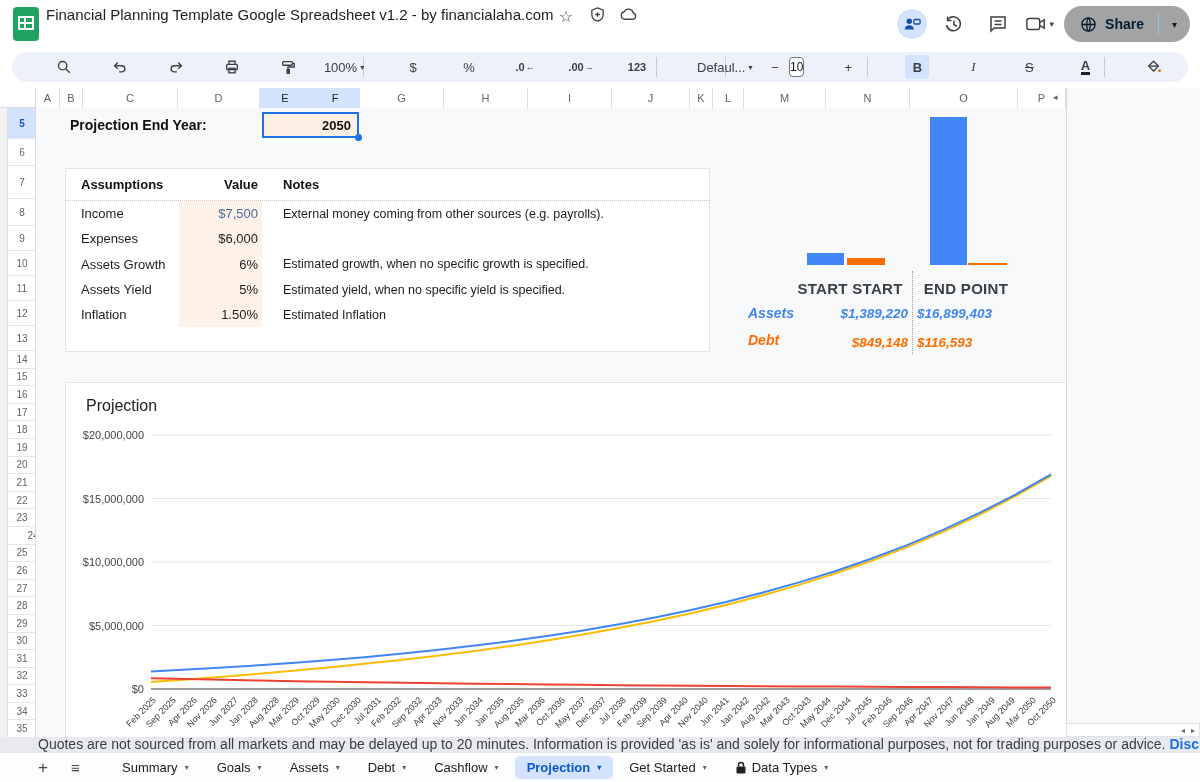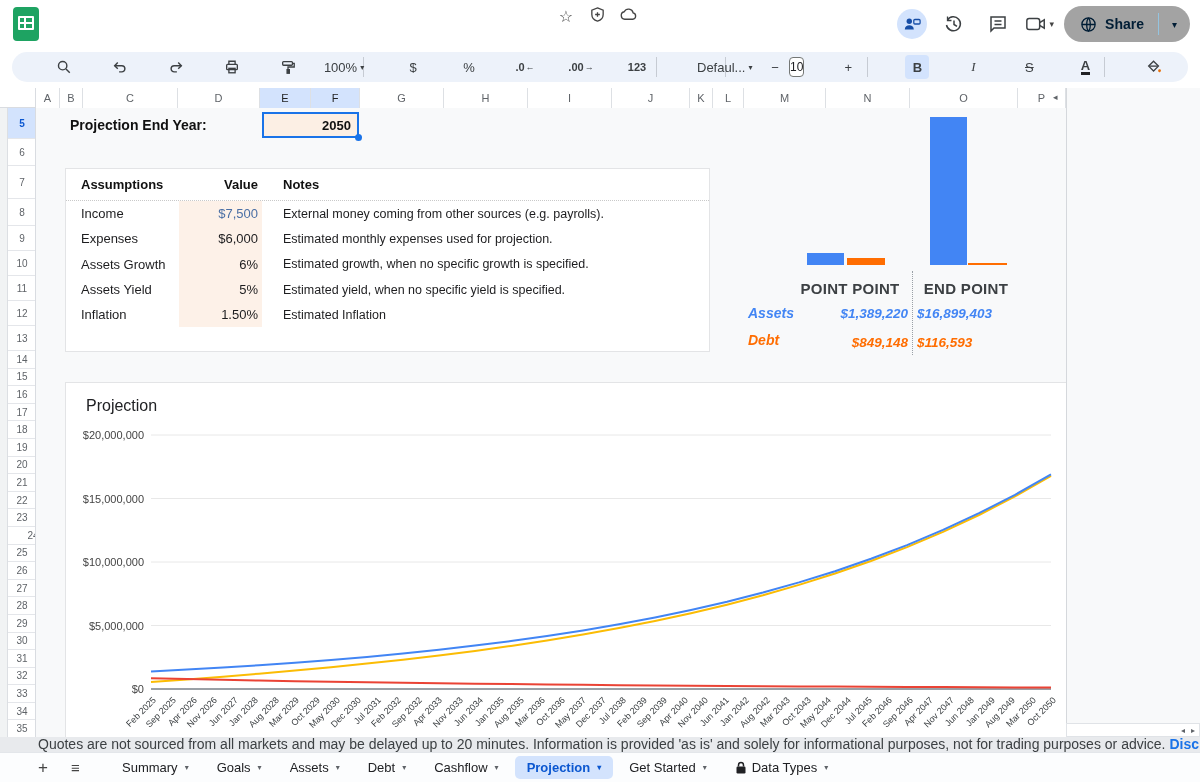--- a/index.html
+++ b/index.html
@@ -113,20 +113,21 @@
 </style>
 </head>
 <body>
 
 <div class="app">
 
   <div class="topbar">
     <div class="logo">
         <div class="lg-grid"></div>
       </div>
+    <div class="doc-title">Financial Planning Template Google Spreadsheet v1.2 - by financialaha.com</div>
     <div class="title-icons">
       <span class="ticon">☆</span>
       <span class="ticon">
         <svg width="17" height="17" viewBox="0 0 18 18" fill="none" stroke="#444" stroke-width="1.4">
             <path d="M9 2 L15 4.5 V9 C15 12.5 12.5 15 9 16 C5.5 15 3 12.5 3 9 V4.5 Z"></path>
             <path d="M9 6.5 v5 M6.5 9 h5"></path>
           </svg>
       </span>
       <span class="ticon">
         <svg width="19" height="17" viewBox="0 0 20 18" fill="none" stroke="#444" stroke-width="1.4">
@@ -410,21 +411,20 @@
               <span class="avc">
                 <span style="color: rgb(74, 111, 165);">$7,500</span>
               </span>
               <span class="an">External money coming from other sources (e.g. payrolls).</span>
             </div>
             <div class="arow">
               <span class="al">Expenses</span>
               <span class="avc">
                 <span>$6,000</span>
               </span>
-              <span class="an">Estimated monthly expenses used for projection.</span>
             </div>
             <div class="arow">
               <span class="al">Assets Growth</span>
               <span class="avc">
                 <span>6%</span>
               </span>
               <span class="an">Estimated growth, when no specific growth is specified.</span>
             </div>
             <div class="arow">
               <span class="al">Assets Yield</span>
@@ -443,21 +443,21 @@
           </div>
       </div>
 
       <div>
         <div style="position: relative;">
             <div class="mini-bar" style="left: 771px; top: 144.834px; width: 37px; height: 12.1664px; background: rgb(66, 133, 244); position: absolute;"></div>
             <div class="mini-bar debt" style="left: 811px; top: 149.563px; width: 38px; height: 7.43659px; background: rgb(255, 109, 1); position: absolute;"></div>
             <div class="mini-bar" style="left: 894px; top: 9px; width: 37px; height: 148px; background: rgb(66, 133, 244); position: absolute;"></div>
             <div class="mini-bar debt" style="left: 932px; top: 155px; width: 39px; height: 2px; background: rgb(255, 109, 1); position: absolute;"></div>
           </div>
-        <div class="mini-axis-label" style="left: 756px; top: 172px; position: absolute;">POINT POINT</div>
+        <div class="mini-axis-label" style="left: 756px; top: 172px; position: absolute;">START START</div>
         <div class="mini-axis-label" style="left: 872px; top: 172px; position: absolute;">END POINT</div>
         <div class="mini-sep"></div>
         <div class="mini-name assets" style="left: 712px; top: 197px; position: absolute;">Assets</div>
         <div class="mini-val assets start" style="left: 772px; top: 198px; position: absolute;">$1,389,220</div>
         <div class="mini-val assets" style="left: 881px; top: 198px; position: absolute;">$16,899,403</div>
         <div class="mini-name debt" style="left: 712px; top: 224px; position: absolute;">Debt</div>
         <div class="mini-val debt start" style="left: 772px; top: 227px; position: absolute;">$849,148</div>
         <div class="mini-val debt" style="left: 881px; top: 227px; position: absolute;">$116,593</div>
       </div>
 

